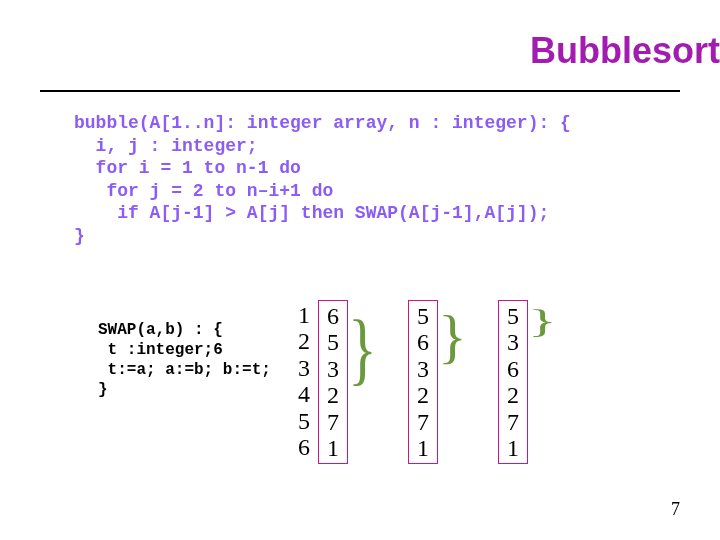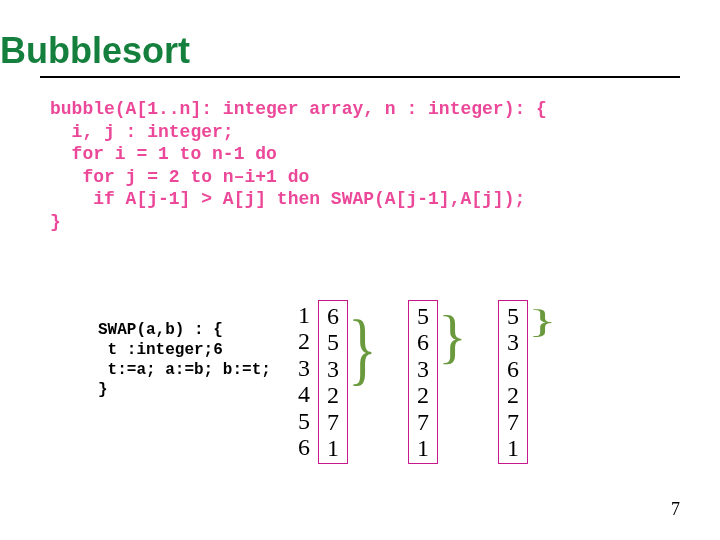--- a/index.html
+++ b/index.html
@@ -4,40 +4,40 @@
 <style>
   * { margin: 0; padding: 0; box-sizing: border-box; }
   body {
     width: 720px;
     height: 540px;
     background: #fff;
     font-family: Arial, Helvetica, sans-serif;
     position: relative;
   }
   .title {
-    text-align: left;
+    text-align: right;
     font-size: 36px;
     font-weight: bold;
-    color: #15803d;
+    color: #a21caf;
     padding-top: 30px;
-    padding-bottom: 4px;
+    padding-bottom: 18px;
   }
   .hr {
     border: none;
     border-top: 2px solid #000;
     margin: 0 40px 20px 40px;
   }
   .code {
     font-family: "Courier New", monospace;
     font-weight: bold;
     font-size: 18px;
     line-height: 1.25;
     white-space: pre;
-    color: #ec4899;
-    margin-left: 50px;
+    color: #8b5cf6;
+    margin-left: 74px;
   }
   .lower {
     position: absolute;
     top: 300px;
     left: 0;
     width: 100%;
   }
   .swapcode {
     position: absolute;
     left: 50px;

